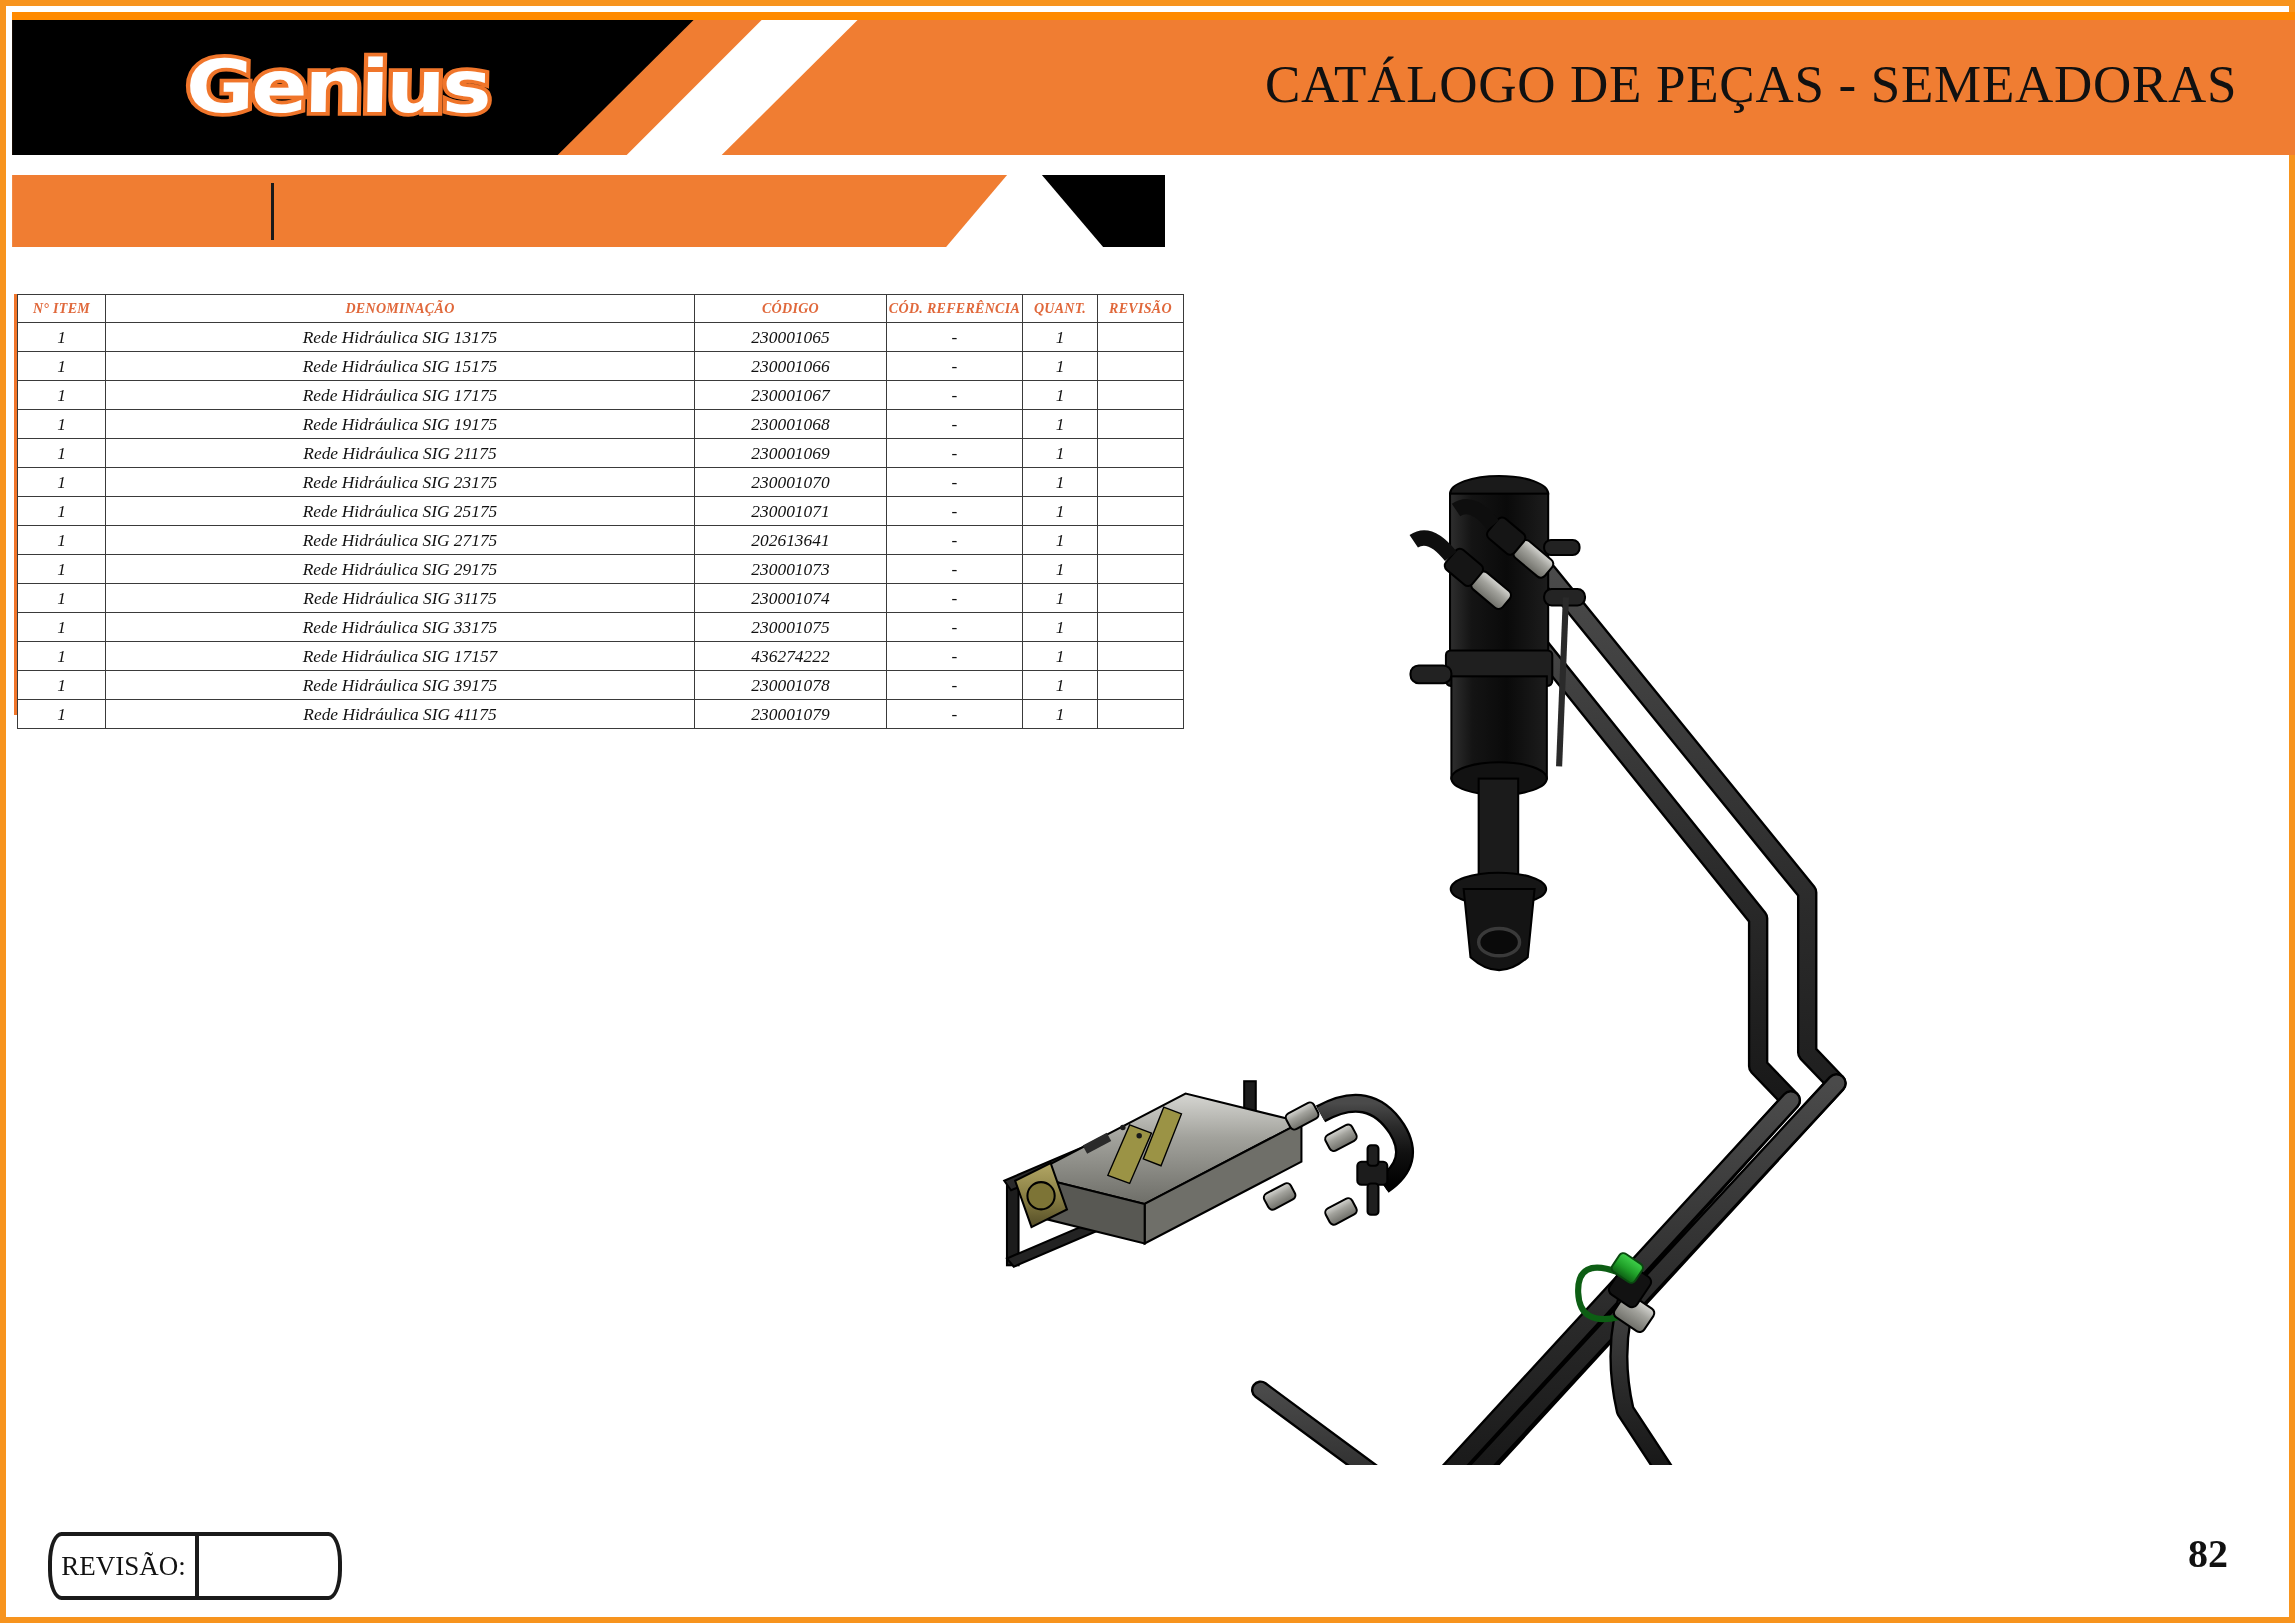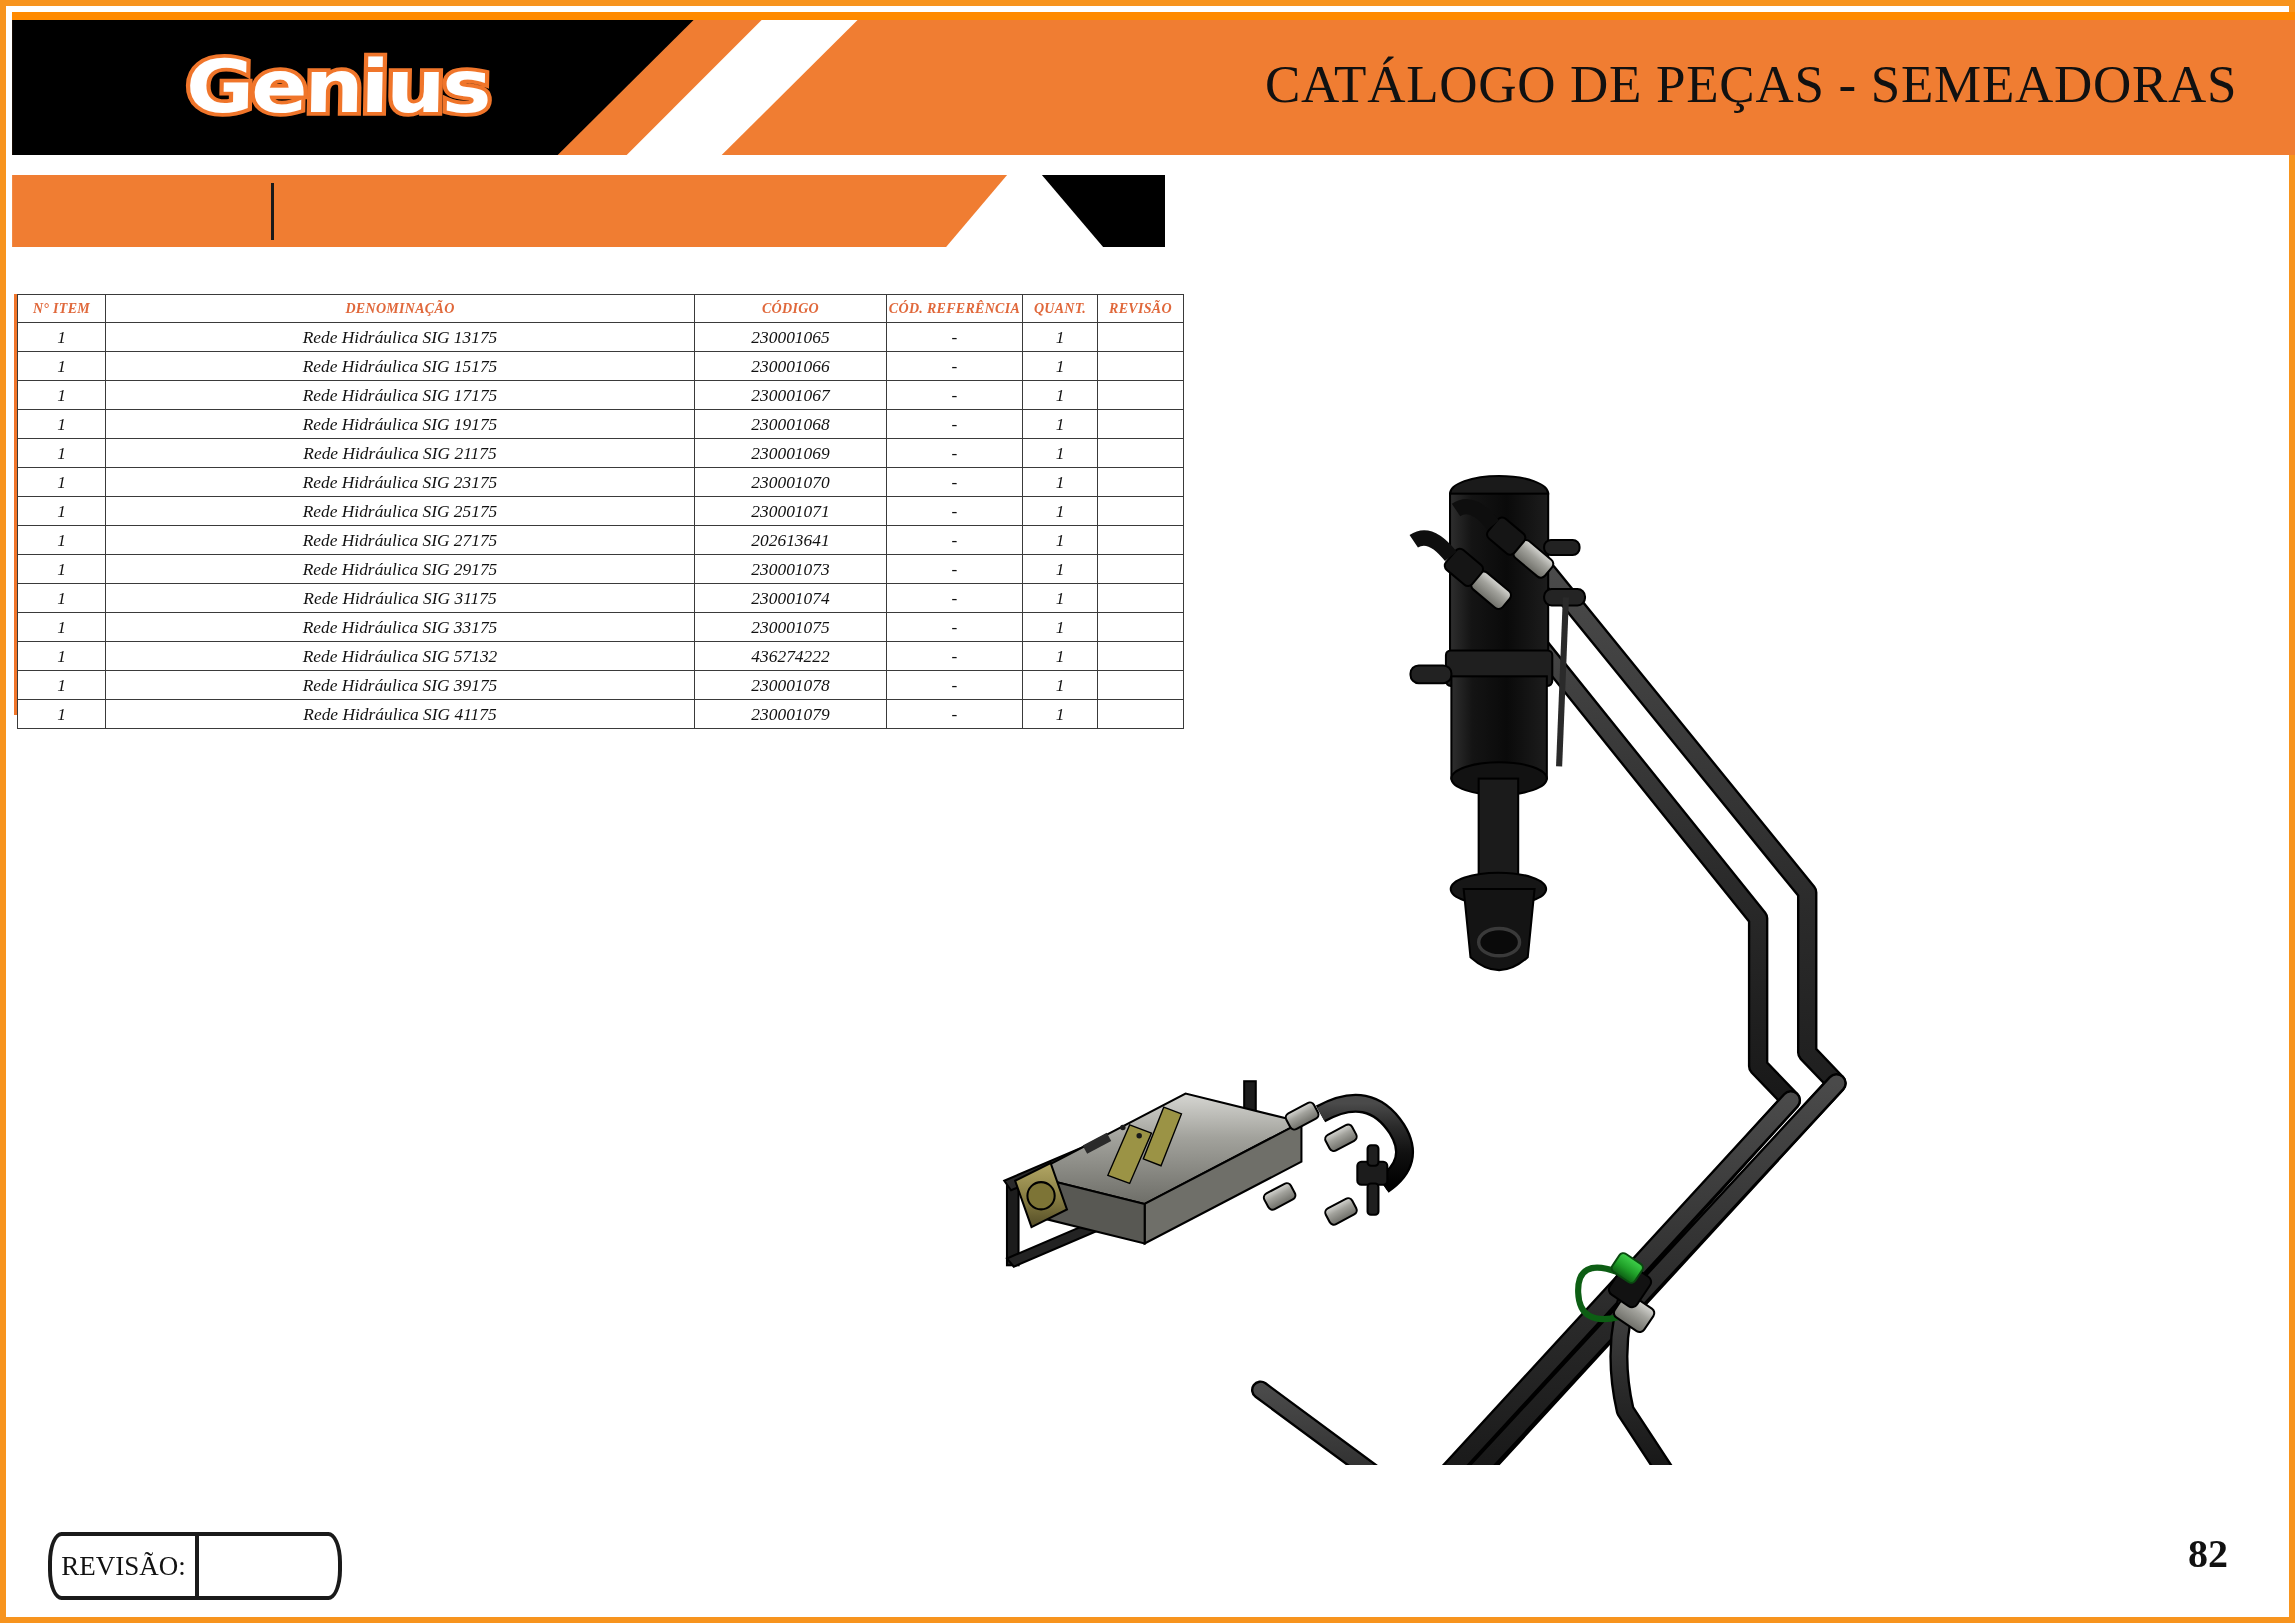--- a/index.html
+++ b/index.html
@@ -281,21 +281,21 @@
         <tr class="body-row">
           <td class="c-item">1</td>
           <td class="c-den">Rede Hidráulica SIG 33175</td>
           <td class="c-cod">230001075</td>
           <td class="c-ref">-</td>
           <td class="c-qty">1</td>
           <td class="c-rev"></td>
         </tr>
         <tr class="body-row">
           <td class="c-item">1</td>
-          <td class="c-den">Rede Hidráulica SIG 57132</td>
+          <td class="c-den">Rede Hidráulica SIG 17157</td>
           <td class="c-cod">436274222</td>
           <td class="c-ref">-</td>
           <td class="c-qty">1</td>
           <td class="c-rev"></td>
         </tr>
         <tr class="body-row">
           <td class="c-item">1</td>
           <td class="c-den">Rede Hidráulica SIG 39175</td>
           <td class="c-cod">230001078</td>
           <td class="c-ref">-</td>

